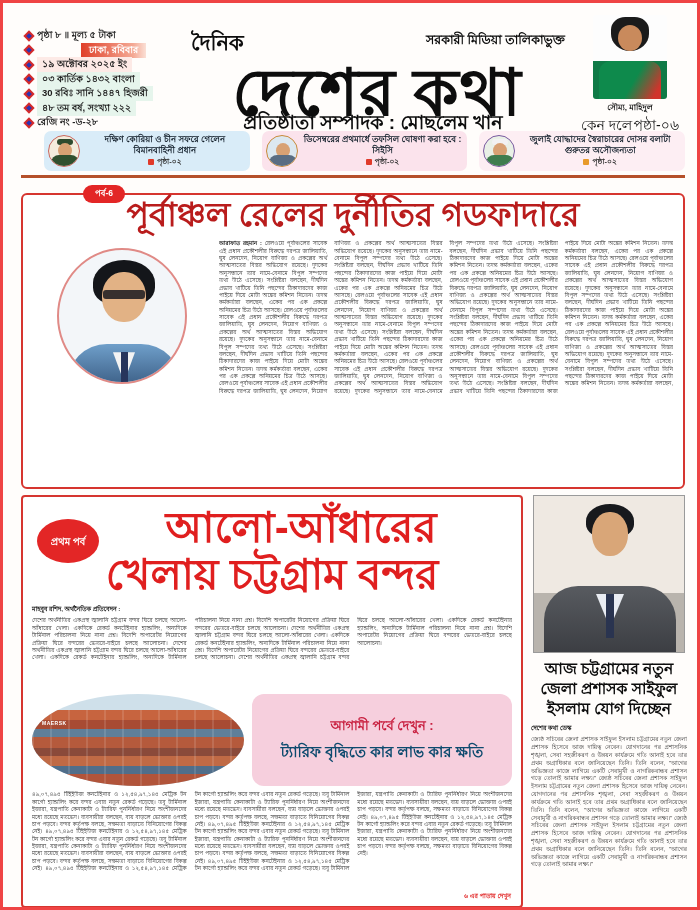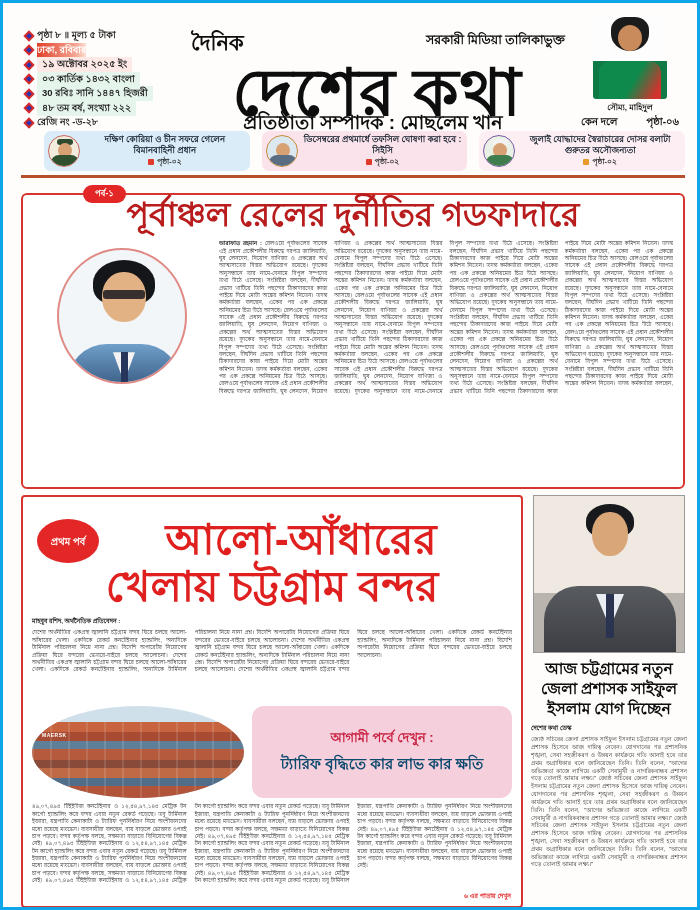--- a/index.html
+++ b/index.html
@@ -1,44 +1,44 @@
 <!DOCTYPE html>
 <html lang="bn"><head>
 <meta charset="utf-8">
 <style>
   * { margin:0; padding:0; box-sizing:border-box; }
   body { background:#e9e9e9; font-family:"Liberation Sans", sans-serif; }
   .page { position:relative; width:700px; height:910px; margin:0 auto; background:#fffdfb;
-          border:3px solid #0ea5e9; overflow:hidden; }
+          border:3px solid #ef4444; overflow:hidden; }
 
   
   .infobox { position:absolute; left:22px; top:26px; width:150px; }
   .info-row { display:flex; align-items:center; gap:4px; height:13.5px; margin-bottom:1px;
               font-size:9.5px; font-weight:bold; color:#1c1c1c; white-space:nowrap; }
   .diamond { width:8px; height:8px; background:#d42a2a; transform:rotate(45deg); flex:0 0 8px; position:relative; }
   .diamond::after { content:""; position:absolute; inset:2px; background:#2a34b5; }
-  .row-bg-red { background:linear-gradient(90deg,#e0402a,#f4a893 80%,#fbe0d6); color:#fff; padding:0 0; }
+  .row-bg-red { background:linear-gradient(90deg,#e0402a,#f4a893 80%,#fbe0d6); color:#fff; padding:0 8px;margin-left:44px; }
   .row-bg-pink { background:#fdeae6; padding:0 5px; }
   .row-bg-mint { background:#e6f5ec; padding:0 5px; }
 
   .masthead { position:absolute; left:160px; top:22px; width:420px; height:104px; color:#0d0d0d; }
   .mh-daily { position:absolute; left:28px; top:2px; font-size:21px; font-weight:900; }
   .mh-tag   { position:absolute; right:18px; top:6px; font-size:12.5px; font-weight:bold; }
   .mh-title { position:absolute; left:8px; right:0; top:18px; text-align:center; font-size:65px;
               font-weight:700; letter-spacing:1px; font-family:"Liberation Serif", serif; }
   .mh-founder { position:absolute; left:0; right:0; top:83px; text-align:center; font-size:19px; font-weight:bold; }
 
   .topright { position:absolute; left:576px; top:12px; width:102px; }
   .tr-photo { width:74px; height:84px; margin:0 auto; position:relative; background:linear-gradient(#fdfdfd 55%,#0f7a46 55%); overflow:hidden; border-radius:3px; }
   .tr-hair { position:absolute; left:18px; top:2px; width:38px; height:34px; background:#1b1b1b; border-radius:45% 45% 60% 60%; }
   .tr-face { position:absolute; left:25px; top:10px; width:24px; height:26px; background:#c98a5c; border-radius:50%; }
   .tr-jersey { position:absolute; left:6px; bottom:0; width:62px; height:38px;
                background:linear-gradient(120deg,#0e8a4c 55%,#d0342c 90%); border-radius:12px 12px 0 0; }
   .tr-cap { font-size:8px; font-weight:bold; color:#101010; text-align:center; margin-top:2px; }
-  .tr-cap2 { display:flex; justify-content:space-between; font-size:10px; font-weight:bold; color:#101010; padding:0 2px; }
+  .tr-cap2 { display:flex; justify-content:space-between; font-size:14px; font-weight:normal; color:#101010; padding:0 2px; }
 
   
   .teasers { position:absolute; left:18px; top:128px; width:664px; display:flex; gap:12px;padding-left:23px; }
   .teaser { flex:1; height:40px; border-radius:7px; display:flex; align-items:center; padding:2px 4px; gap:4px; }
   .t-blue { background:#d9ecf8; } .t-pink { background:#fbe3ec; } .t-rose { background:#fdeef3; }
   .t-photo { width:32px; height:32px; border-radius:50%; flex:0 0 32px; position:relative; overflow:hidden; border:1px solid #c9675f; }
   .t-photo .face { position:absolute; left:9px; top:7px; width:14px; height:15px; background:#d8a173; border-radius:50%; }
   .t-photo .body { position:absolute; left:2px; bottom:0; width:28px; height:11px; border-radius:8px 8px 0 0; }
   .t-photo .hat { position:absolute; left:8px; top:3px; width:16px; height:6px; border-radius:4px; }
   .t-text { flex:1; text-align:center; font-size:8.6px; font-weight:bold; color:#14202c; line-height:1.25; }
@@ -67,21 +67,21 @@
   .op-suit { position:absolute; left:8px; bottom:-4px; width:114px; height:42px; background:linear-gradient(#6f9fca,#3c5f86); border-radius:40px 40px 0 0; }
   .op-shirt { position:absolute; left:54px; bottom:0; width:22px; height:30px; background:#f3f3f3; clip-path:polygon(50% 100%,0 0,100% 0); }
   .op-tie { position:absolute; left:62px; bottom:0; width:7px; height:30px; background:#27355c; }
   .a1-cols { flex:1; column-count:4; column-gap:7px; font-size:5.6px; line-height:1.32;
              text-align:justify; color:#2d2d2d; height:100%; overflow:hidden; }
   .byline { font-weight:bold; color:#101010; }
 
   
   .a2 { position:absolute; left:18px; top:492px; width:502px; height:413px;
         border:2px solid #d6352f; border-radius:4px; background:#fff; overflow:hidden; }
-  .a2-head { position:relative; padding-top:20px; }
+  .a2-head { position:relative; padding-top:8px; }
   .a2-badge { position:absolute; left:14px; top:22px; width:62px; height:44px; background:#e32626;
               border-radius:50%; color:#fff; font-size:10px; font-weight:bold;
               display:flex; align-items:center; justify-content:center; text-align:center; line-height:1.1; }
   .a2-h1 { text-align:center; padding-left:58px; color:#e01f1f; font-size:42px; font-weight:900; line-height:1.1; }
   .a2-h2 { text-align:center; color:#e01f1f; font-size:42px; font-weight:900; line-height:1.15; }
   .a2-byline { margin:5px 9px 2px; font-size:6.2px; font-weight:bold; color:#111; }
   .a2-colstop { margin:0 9px; height:72px; column-count:3; column-gap:8px; font-size:5.6px;
                 line-height:1.32; text-align:justify; color:#2d2d2d; overflow:hidden; }
   .a2-mid { display:flex; gap:8px; margin:5px 9px; height:92px; }
   .port-oval { flex:0 0 212px; border-radius:50%; overflow:hidden; position:relative;
@@ -103,21 +103,21 @@
 
   
   .a3 { position:absolute; left:528px; top:492px; width:156px; height:413px; overflow:hidden; }
   .a3-photo { width:152px; height:158px; margin:0 auto; border:1px solid #9a9a9a; position:relative;
               background:linear-gradient(#efe9e2 62%,#b9b4ad 62%); overflow:hidden; }
   .a3-hair { position:absolute; left:52px; top:8px; width:48px; height:34px; background:#17191d; border-radius:50% 50% 40% 40%; }
   .a3-face { position:absolute; left:58px; top:16px; width:36px; height:44px; background:#d9a678; border-radius:48%; }
   .a3-suit { position:absolute; left:10px; bottom:0; width:132px; height:66px; background:linear-gradient(#585b60,#3c3e43); border-radius:34px 34px 0 0; }
   .a3-shirt { position:absolute; left:62px; bottom:24px; width:28px; height:34px; background:#e9ecf2; clip-path:polygon(50% 100%,0 0,100% 0); }
   .a3-tie { position:absolute; left:72px; bottom:14px; width:8px; height:44px; background:#2a3450; }
-  .a3-h { margin-top:6px; text-align:center; font-size:15.5px; font-weight:900; color:#0c0c0c; line-height:1.3;font-family:Liberation Serif, serif; }
+  .a3-h { margin-top:6px; text-align:center; font-size:15.5px; font-weight:900; color:#0c0c0c; line-height:1.3; }
   .a3-byline { margin-top:4px; font-size:6.2px; font-weight:bold; color:#111; }
   .a3-body { margin-top:2px; font-size:5.8px; line-height:1.35; text-align:justify; color:#2d2d2d;
              height:168px; overflow:hidden; }
 </style>
 </head>
 <body>
 
 <div class="page">
 
   <div class="infobox">
@@ -211,21 +211,21 @@
             <span class="t-sq" style="background:#e89a2a"></span>
             <span>পৃষ্ঠা-০২</span>
           </div>
       </div>
     </div>
   </div>
 
   <div class="rule"></div>
 
   <div class="a1">
-    <div class="a1-badge">পর্ব-১</div>
+    <div class="a1-badge">পর্ব-6</div>
     <div class="a1-h">পূর্বাঞ্চল রেলের দুর্নীতির গডফাদারে</div>
     <div class="a1-body">
       <div class="a1-photo-wrap">
         <div class="oval-portrait">
           <div class="op-hair"></div>
           <div class="op-face"></div>
           <div class="op-glass"></div>
           <div class="op-suit"></div>
           <div class="op-shirt"></div>
           <div class="op-tie"></div>

